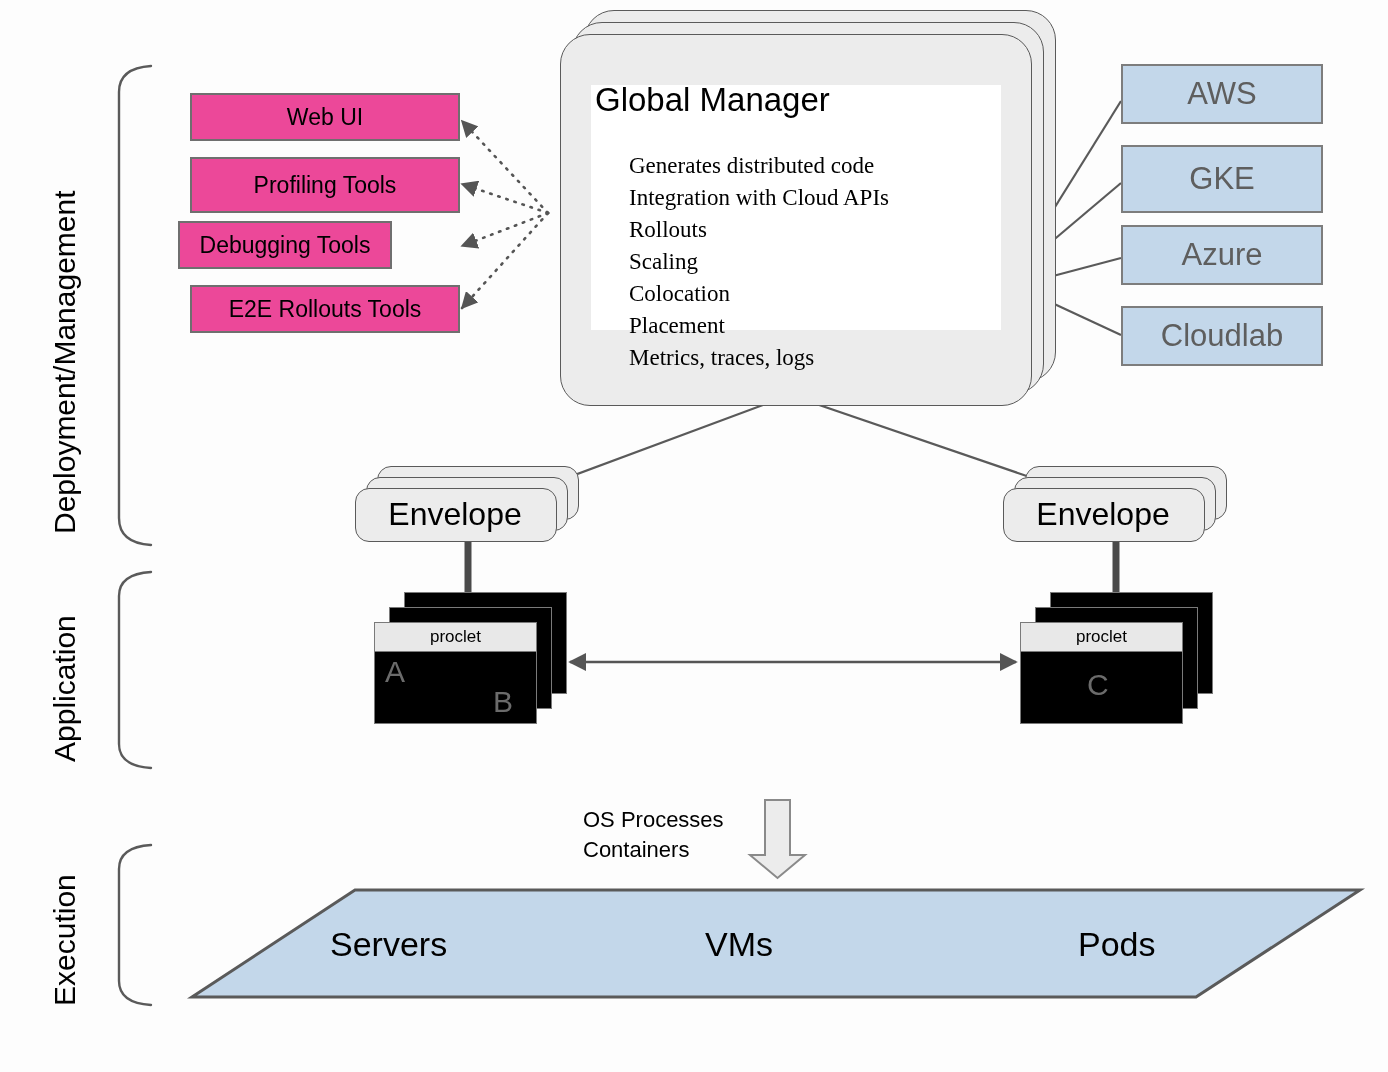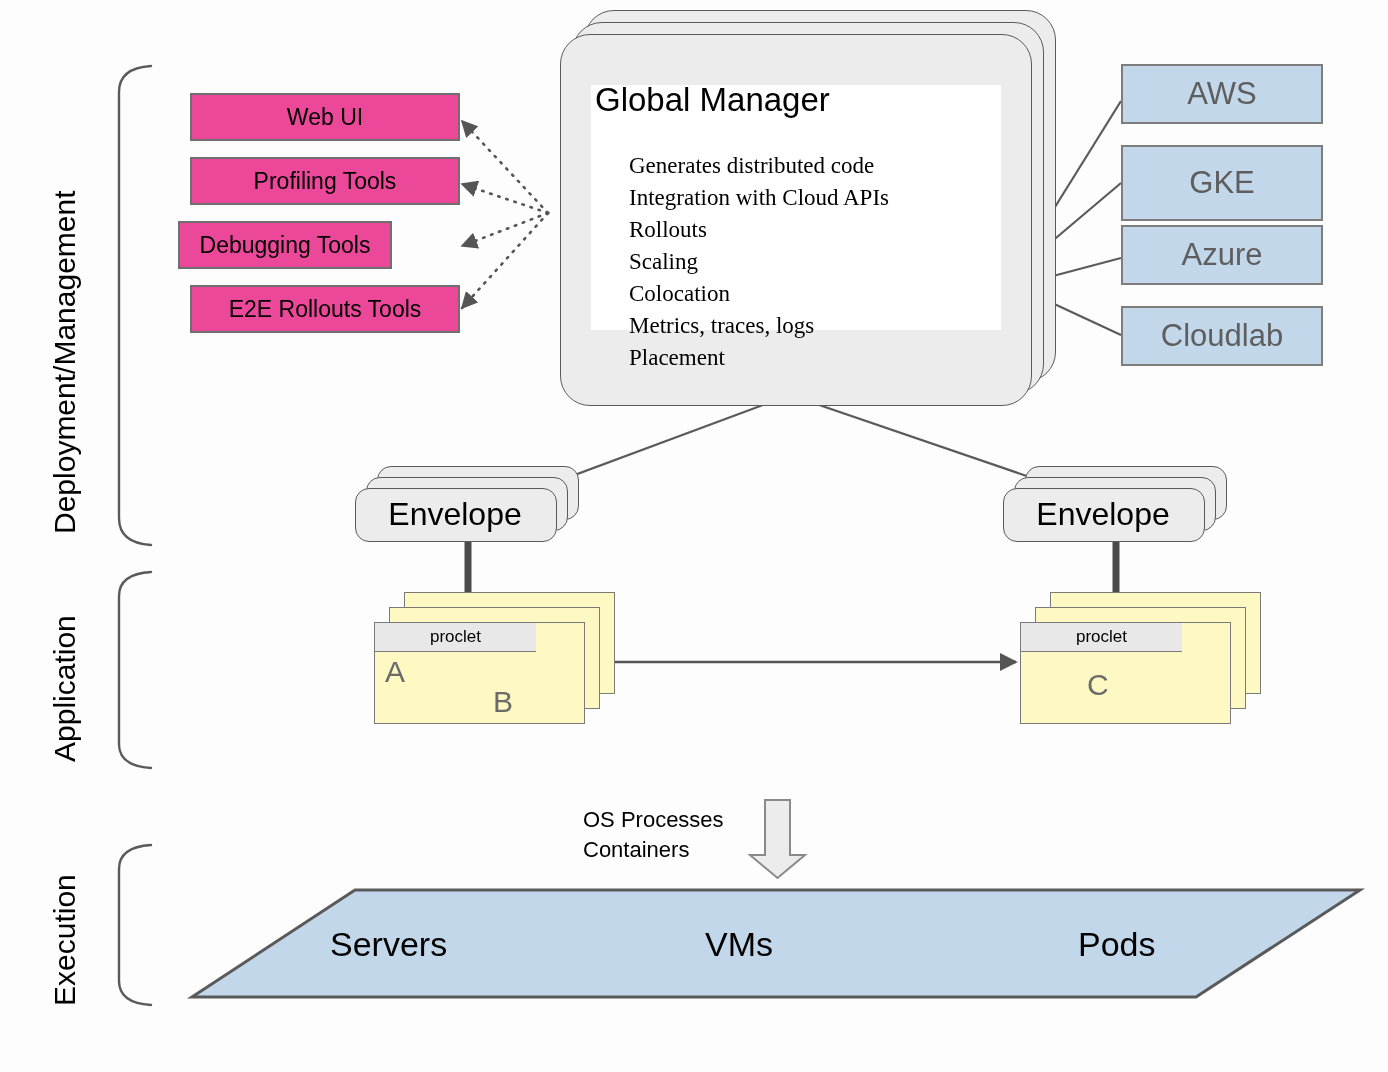--- a/index.html
+++ b/index.html
@@ -73,23 +73,23 @@
   }
   .env-label{
     position:absolute;width:200px;height:52px;
     display:flex;align-items:center;justify-content:center;
     font-size:32px;color:#000;
   }
 
   
   .pr-card{
     position:absolute;
-    background:#fef9c3;
+    background:#000000;
     border:1.5px solid #7a7a7a;
-    width:161px;height:100px;padding-left:48px;
+    width:161px;height:100px;
   }
   .pr-head{
     position:absolute;left:0;top:0;width:161px;height:29px;
     background:#e8e8e8;border-bottom:1.5px solid #7a7a7a;
     box-sizing:border-box;
     display:flex;align-items:center;justify-content:center;
     font-size:17px;color:#000;
   }
   .pr-letter{position:absolute;font-size:30px;color:#6b6b6b;}
 
@@ -158,53 +158,53 @@
     <path d="M 765 800 L 790 800 L 790 855 L 805 855 L 777.5 878 L 750 855 L 765 855 Z" fill="#ececec" stroke="#8a8a8a" stroke-width="2"></path>
   </svg>
 
   <div class="vlabel" style="left:48px;top:534px;">Deployment/Management</div>
   <div class="vlabel" style="left:48px;top:762px;">Application</div>
   <div class="vlabel" style="left:48px;top:1006px;">Execution</div>
 
   <div class="node toolbox" style="left:190px;top:93px;width:270px;height:48px;">
     <span>Web UI</span>
   </div>
-  <div class="node toolbox" style="left:190px;top:157px;width:270px;height:48px;">
+  <div class="node toolbox" style="left:190px;top:157px;width:270px;height:56px;">
     <span>Profiling Tools</span>
   </div>
   <div class="node toolbox" style="left:178px;top:221px;width:214px;height:48px;">
     <span>Debugging Tools</span>
   </div>
   <div class="node toolbox" style="left:190px;top:285px;width:270px;height:48px;">
     <span>E2E Rollouts Tools</span>
   </div>
 
   <div class="node" style="left:560px;top:10px;width:510px;height:390px;">
     <div class="gm-card" style="left:24px;top:0px;width:470px;height:370px;"></div>
     <div class="gm-card" style="left:12px;top:12px;width:470px;height:370px;"></div>
     <div class="gm-card" style="left:0px;top:24px;width:470px;height:370px;">
       <div class="gm-inner">
         <div class="gm-list">
           <div>Generates distributed code</div>
           <div>Integration with Cloud APIs</div>
           <div>Rollouts</div>
           <div>Scaling</div>
           <div>Colocation</div>
+          <div>Placement</div>
           <div>Metrics, traces, logs</div>
-          <div>Placement</div>
         </div>
       </div>
       <div class="gm-title">Global Manager</div>
     </div>
   </div>
 
   <div class="node cloudbox" style="left:1121px;top:64px;width:202px;height:60px;">
     <span>AWS</span>
   </div>
-  <div class="node cloudbox" style="left:1121px;top:145px;width:202px;height:76px;">
+  <div class="node cloudbox" style="left:1121px;top:145px;width:202px;height:68px;">
     <span>GKE</span>
   </div>
   <div class="node cloudbox" style="left:1121px;top:225px;width:202px;height:60px;">
     <span>Azure</span>
   </div>
   <div class="node cloudbox" style="left:1121px;top:306px;width:202px;height:60px;">
     <span>Cloudlab</span>
   </div>
 
   <div class="node" style="left:355px;top:466px;width:232px;height:78px;">

